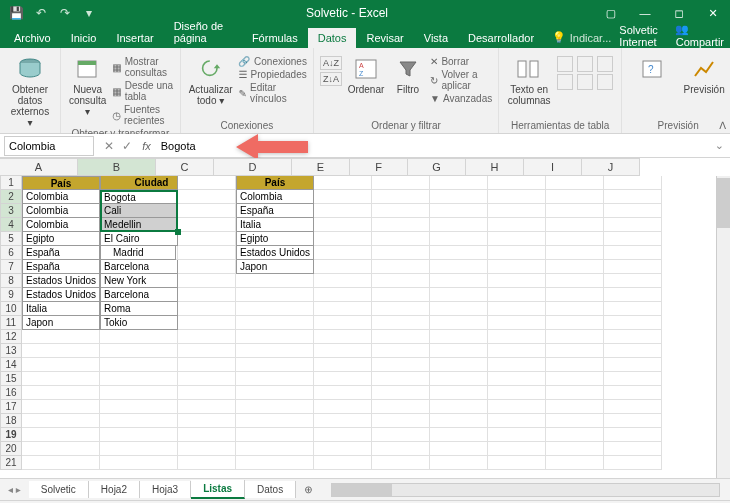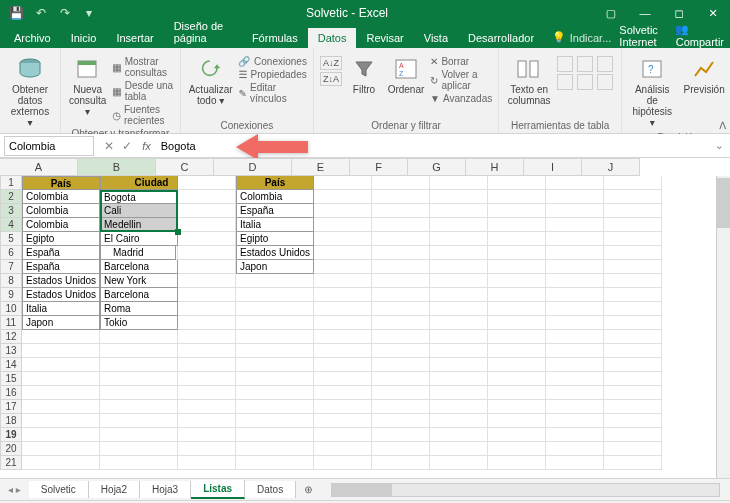--- a/index.html
+++ b/index.html
@@ -157,37 +157,37 @@
       </div>
     </div>
     <div class="label">Conexiones</div>
   </div>
   <div class="group">
     <div class="content">
       <div style="display:flex;flex-direction:column;gap:2px;padding-top:4px;font-size:9px;color:#555">
         <div style="border:1px solid #ccc;padding:1px 2px">A↓Z</div>
         <div style="border:1px solid #ccc;padding:1px 2px">Z↓A</div>
       </div>
-      <div class="bigbtn" style="width:36px">
-        <div class="icon">
-            <svg width="22" height="22">
-              <path d="M3 4h16l-6 8v6l-4-2v-4z" fill="#888" stroke="#666"></path>
-            </svg>
-          </div>
-        <div class="txt">Filtro</div>
-      </div>
       <div class="bigbtn" style="width:40px">
         <div class="icon">
             <svg width="24" height="22">
               <rect x="2" y="2" width="20" height="18" fill="#fff" stroke="#888"></rect>
               <text x="5" y="10" font-size="7" fill="#c44">A</text>
               <text x="5" y="18" font-size="7" fill="#48c">Z</text>
             </svg>
           </div>
         <div class="txt">Ordenar</div>
+      </div>
+      <div class="bigbtn" style="width:36px">
+        <div class="icon">
+            <svg width="22" height="22">
+              <path d="M3 4h16l-6 8v6l-4-2v-4z" fill="#888" stroke="#666"></path>
+            </svg>
+          </div>
+        <div class="txt">Filtro</div>
       </div>
       <div class="smallitems">
         <div>✕ <span>Borrar</span></div>
         <div>↻ <span>Volver a aplicar</span></div>
         <div>▼ <span>Avanzadas</span></div>
       </div>
     </div>
     <div class="label">Ordenar y filtrar</div>
   </div>
   <div class="group">
@@ -215,22 +215,20 @@
   </div>
   <div class="group">
     <div class="content">
       <div class="bigbtn">
         <div class="icon">
             <svg width="24" height="22">
               <rect x="3" y="3" width="18" height="16" fill="#fff" stroke="#888"></rect>
               <text x="8" y="15" font-size="10" fill="#48c">?</text>
             </svg>
           </div>
-        <div class="txt">Análisis de
-hipótesis ▾</div>
       </div>
       <div class="bigbtn">
         <div class="icon">
             <svg width="24" height="22">
               <polyline points="3,18 9,10 14,14 21,4" fill="none" stroke="#c80" stroke-width="2"></polyline>
             </svg>
           </div>
         <div class="txt">Previsión</div>
       </div>
     </div>

